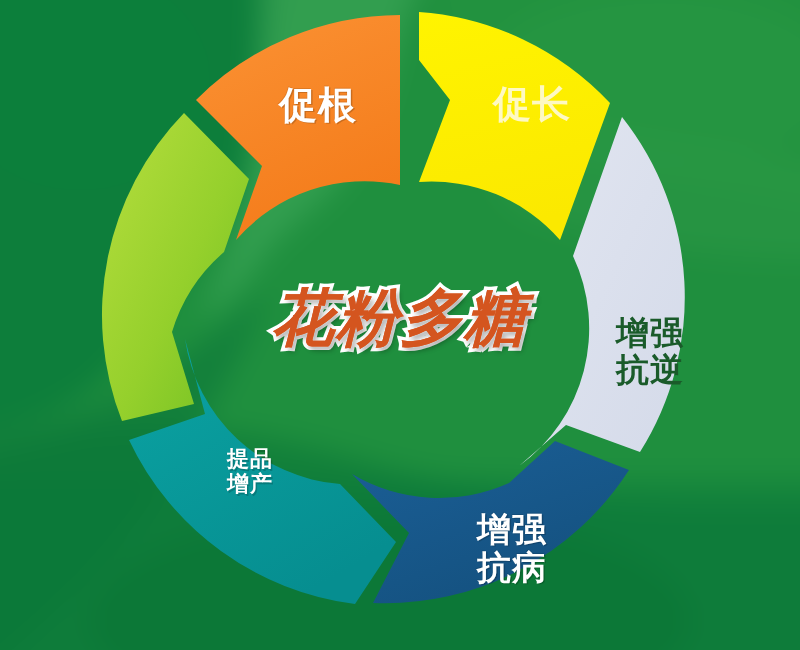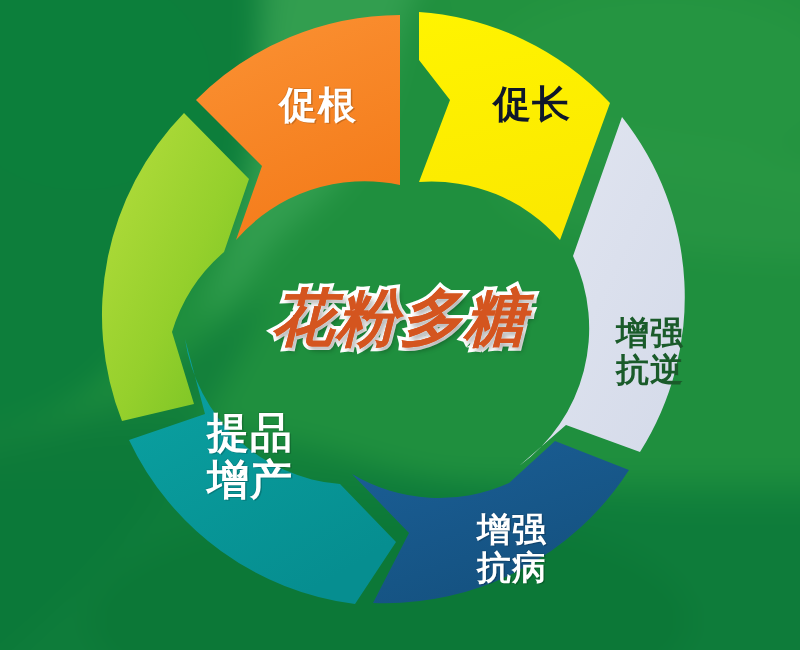--- a/index.html
+++ b/index.html
@@ -53,21 +53,21 @@
     white-space: pre-line;
     letter-spacing: 1px;
     pointer-events: none;
   }
   .lbl-white {
     color: #ffffff;
     text-shadow:
        1.5px 1.5px 0 rgba(0,0,0,0.18),
       -0.5px -0.5px 0 rgba(0,0,0,0.10);
   }
-  .lbl-black { color: #0f172a; }
+  .lbl-black { color: #fef9c3; }
   .lbl-darkgreen { color: #1a5b2a; }
 
   
   #center-mark {
     position: absolute;
     left: 400px;
     top: 318px;
     transform: translate(-50%, -50%);
     font-size: 62px;
     font-weight: bold;
@@ -208,20 +208,20 @@
   <div class="seg-label lbl-white" style="left:318px; top:105px; font-size:38px;">促根</div>
 
   <div class="seg-label lbl-black" style="left:532px; top:104px; font-size:38px;">促长</div>
 
   <div class="seg-label lbl-darkgreen" style="left:650px; top:352px; font-size:33px;">增强
 抗逆</div>
 
   <div class="seg-label lbl-white" style="left:512px; top:548px; font-size:34px;">增强
 抗病</div>
 
-  <div class="seg-label lbl-white" style="left:250px; top:457px; font-size:42px;font-family:Liberation Serif, serif;">提品
+  <div class="seg-label lbl-white" style="left:250px; top:472px; font-size:22px;">提品
 增产</div>
 
 
   <div id="center-mark">花粉多糖</div>
   <div id="center-mark-fill">花粉多糖</div>
 
 </div>
 
 </body></html>

